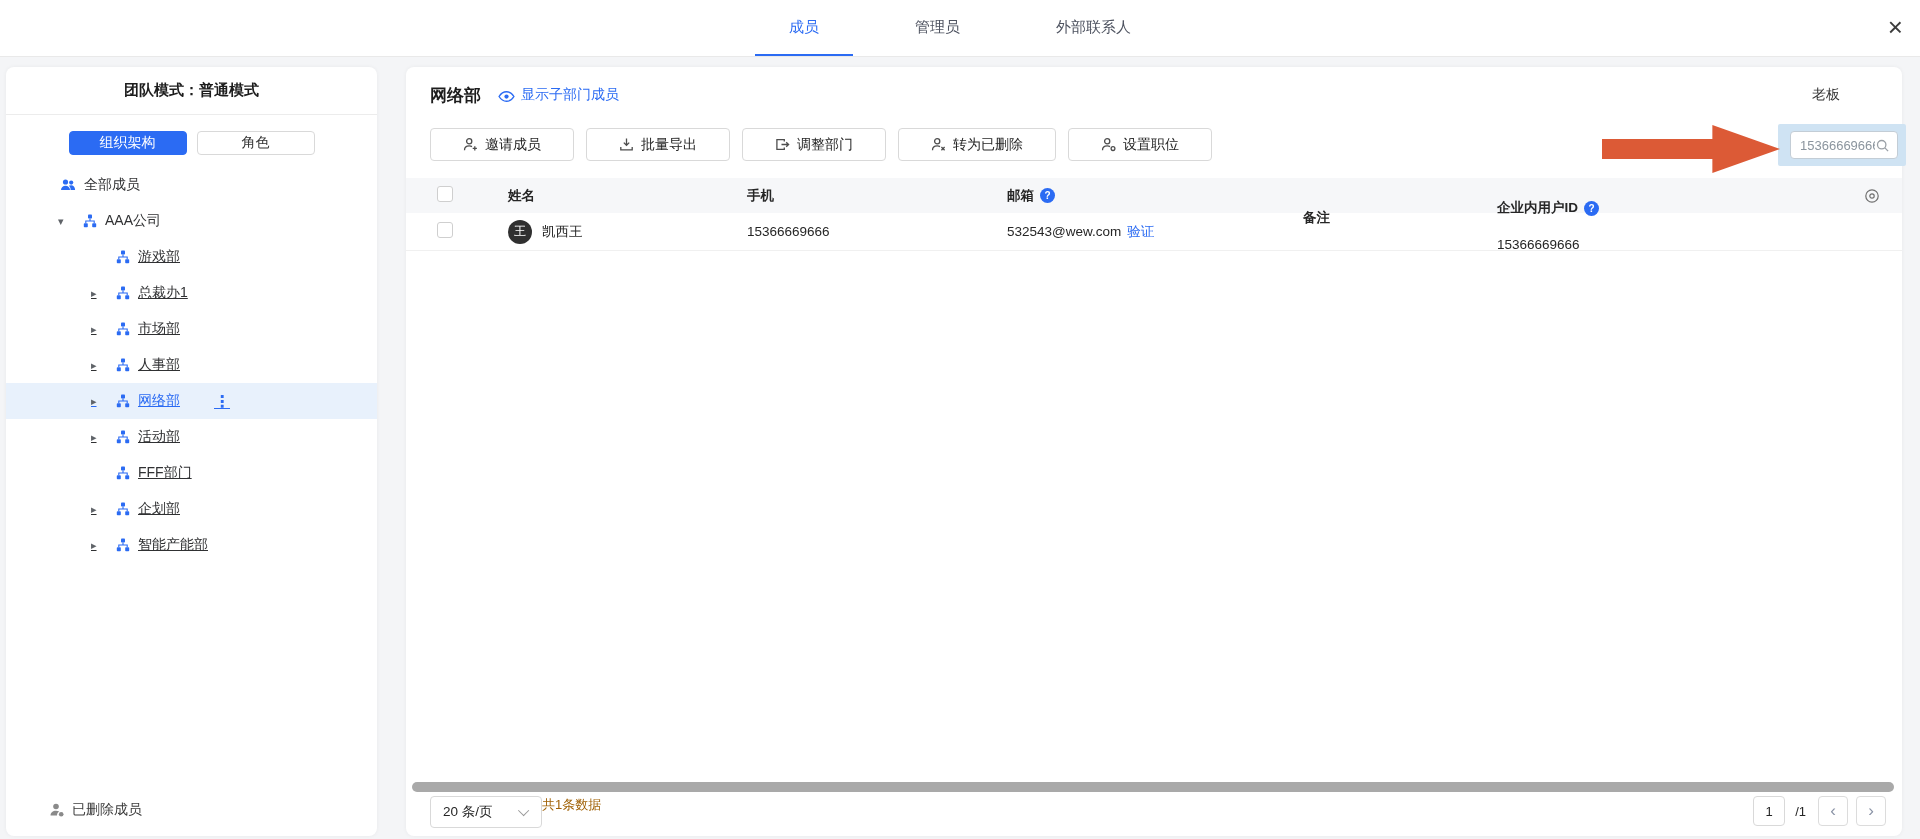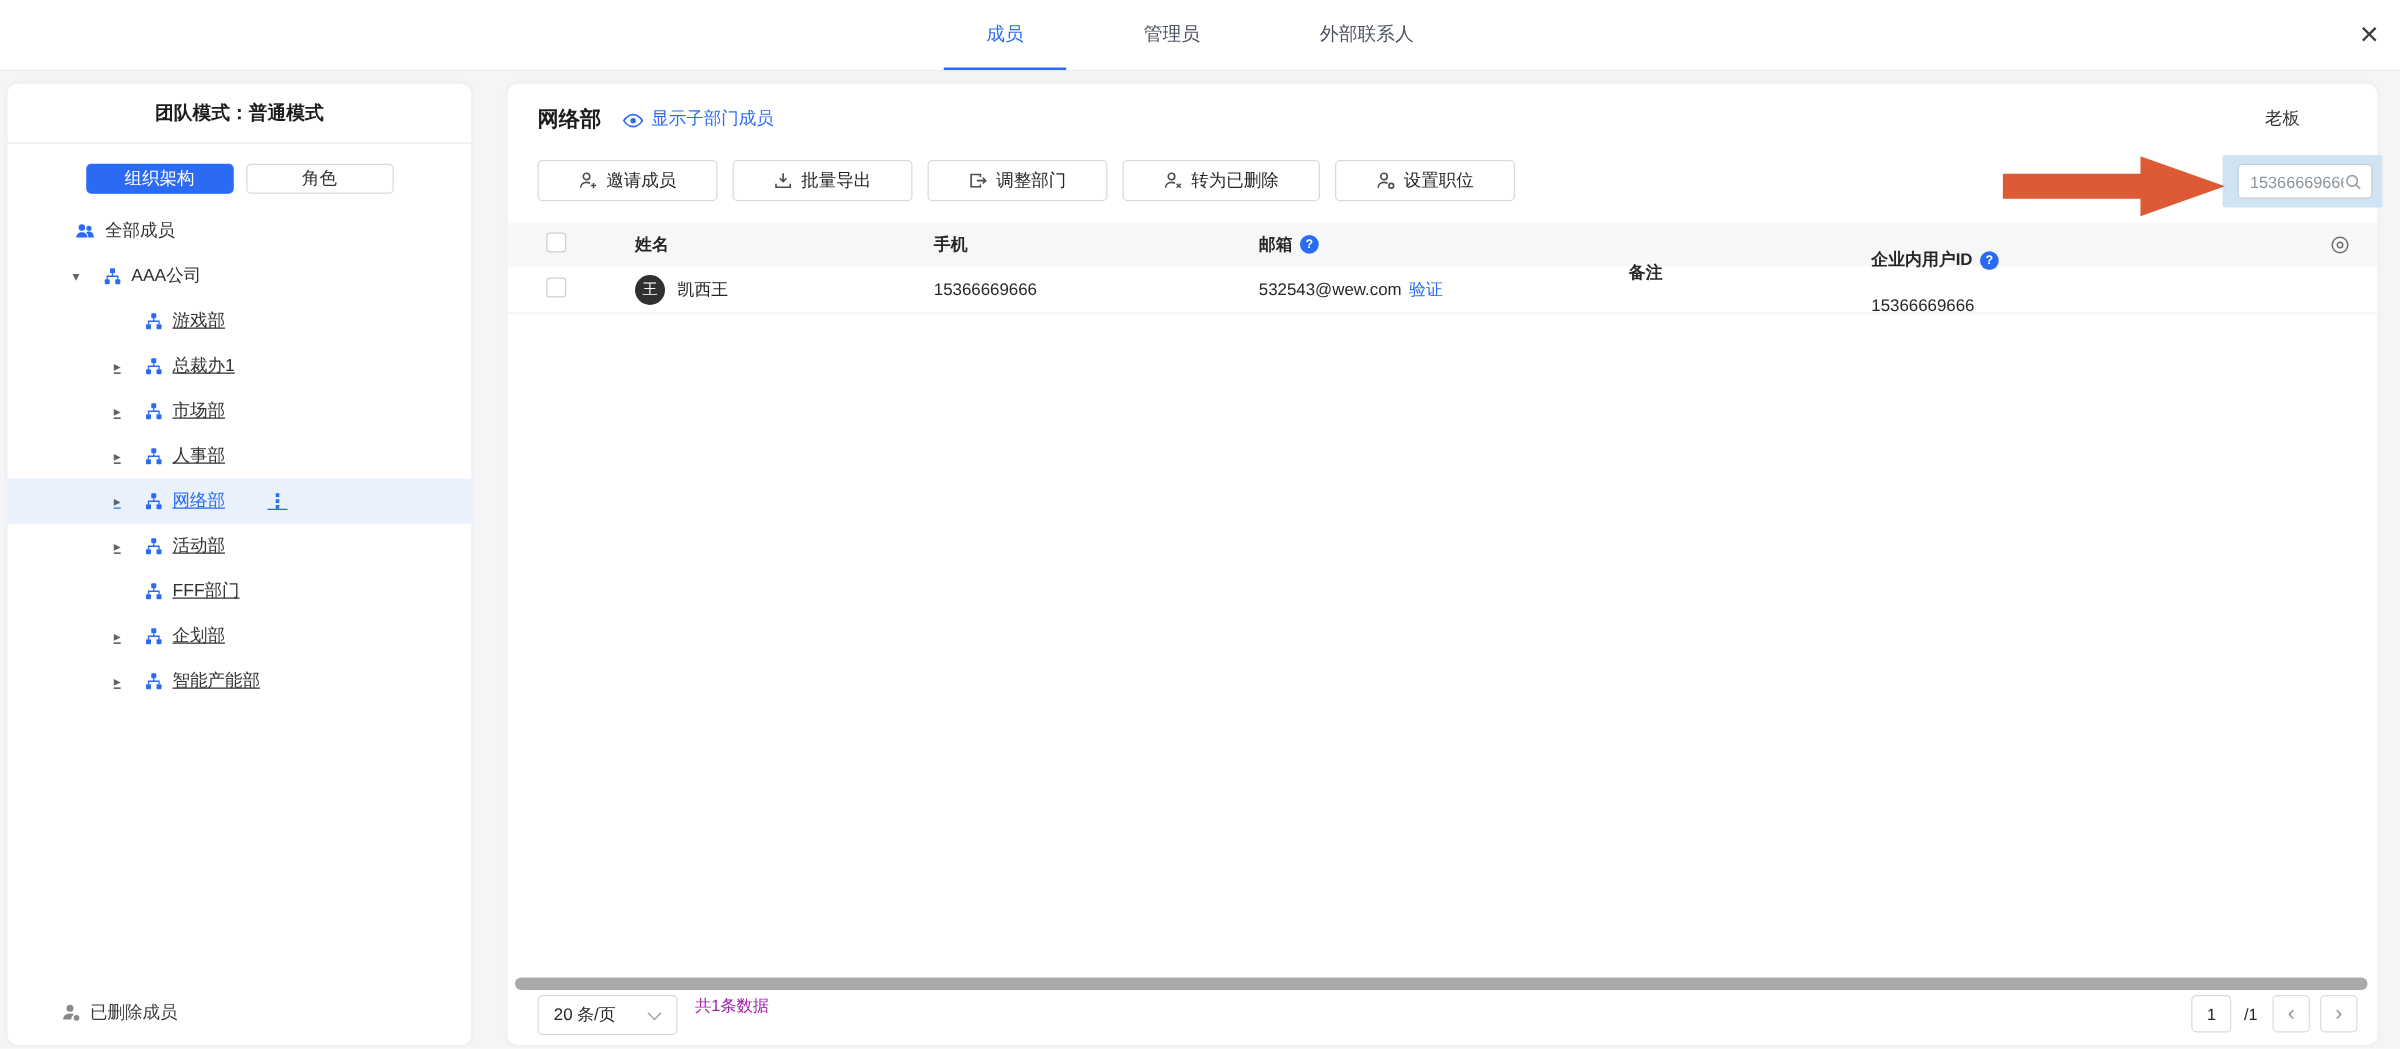--- a/index.html
+++ b/index.html
@@ -76,21 +76,21 @@
   .qbadge{width:15px;height:15px;border-radius:50%;background:var(--primary);color:#fff;font-size:10px;font-weight:bold;display:inline-flex;align-items:center;justify-content:center;}
   .avatar{width:24px;height:24px;border-radius:50%;background:var(--avatar-bg);color:#fff;font-size:12px;display:inline-flex;align-items:center;justify-content:center;margin-right:10px;}
   .verify{color:var(--primary);cursor:pointer;}
   .gear-ic{width:16px;height:16px;display:inline-flex;cursor:pointer;}
 
   
   .hscroll{position:absolute;left:6px;right:8px;bottom:44px;height:10px;border-radius:5px;background:#a9a9a9;cursor:pointer;}
   .footer{position:absolute;left:24px;right:16px;bottom:6px;height:34px;display:flex;align-items:flex-start;}
   .page-size{width:112px;height:32px;border:1px solid #d9d9d9;border-radius:4px;display:flex;align-items:center;padding:0 12px;font-size:13.5px;color:#262626;cursor:pointer;}
   .chev-down{width:8px;height:8px;border-left:1.5px solid #999;border-bottom:1.5px solid #999;transform:rotate(-45deg) translateY(-2px);margin-left:auto;}
-  .total{margin-left:14px;font-size:13px;color:#a21caf;}
+  .total{margin-left:0;font-size:13px;color:#a16207;}
   .pager{margin-left:auto;display:flex;align-items:center;}
   .page-input{width:32px;height:30px;border:1px solid #d9d9d9;border-radius:4px;text-align:center;font-size:13px;color:#262626;outline:none;font-family:inherit;}
   .page-total{margin:0 12px 0 10px;font-size:13px;color:#262626;}
   .pg-btn{width:30px;height:30px;border:1px solid #dcdcdc;border-radius:4px;background:#fff;color:#8a93a6;font-size:17px;display:inline-flex;align-items:center;justify-content:center;cursor:pointer;}
   .pg-btn + .pg-btn{margin-left:8px;}
 </style>
 </head>
 <body>
 
 <div class="app">

